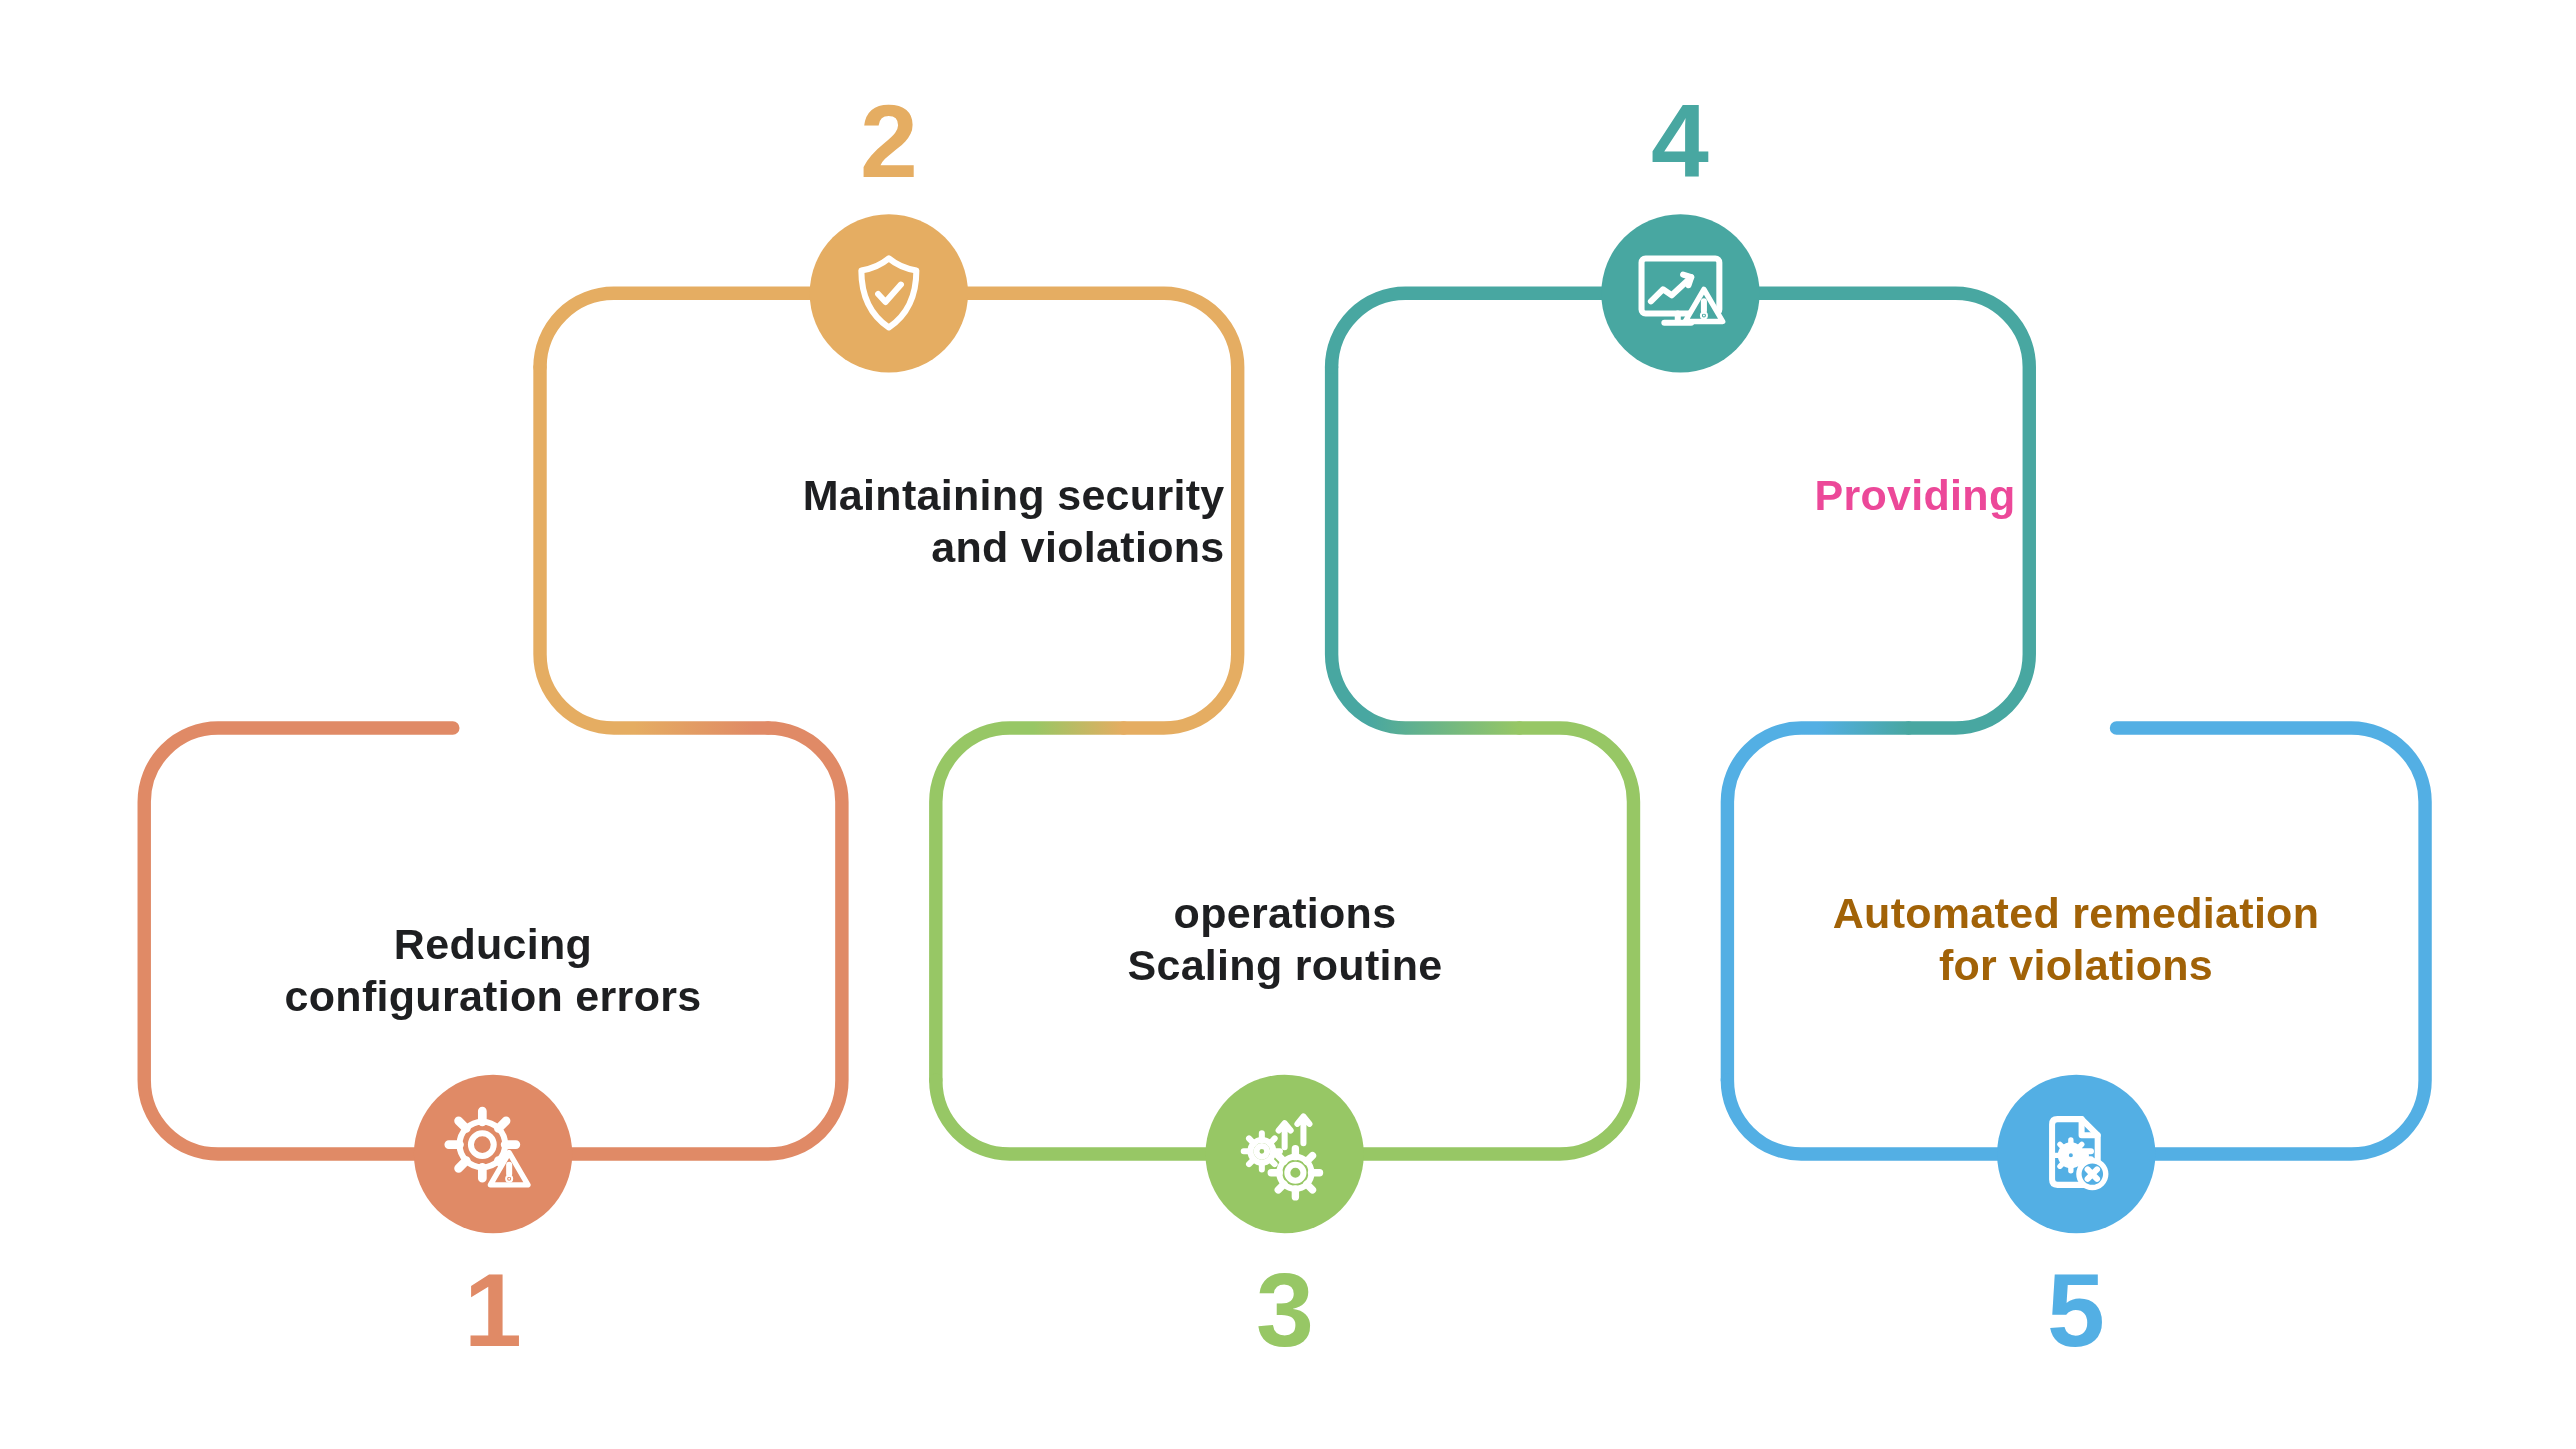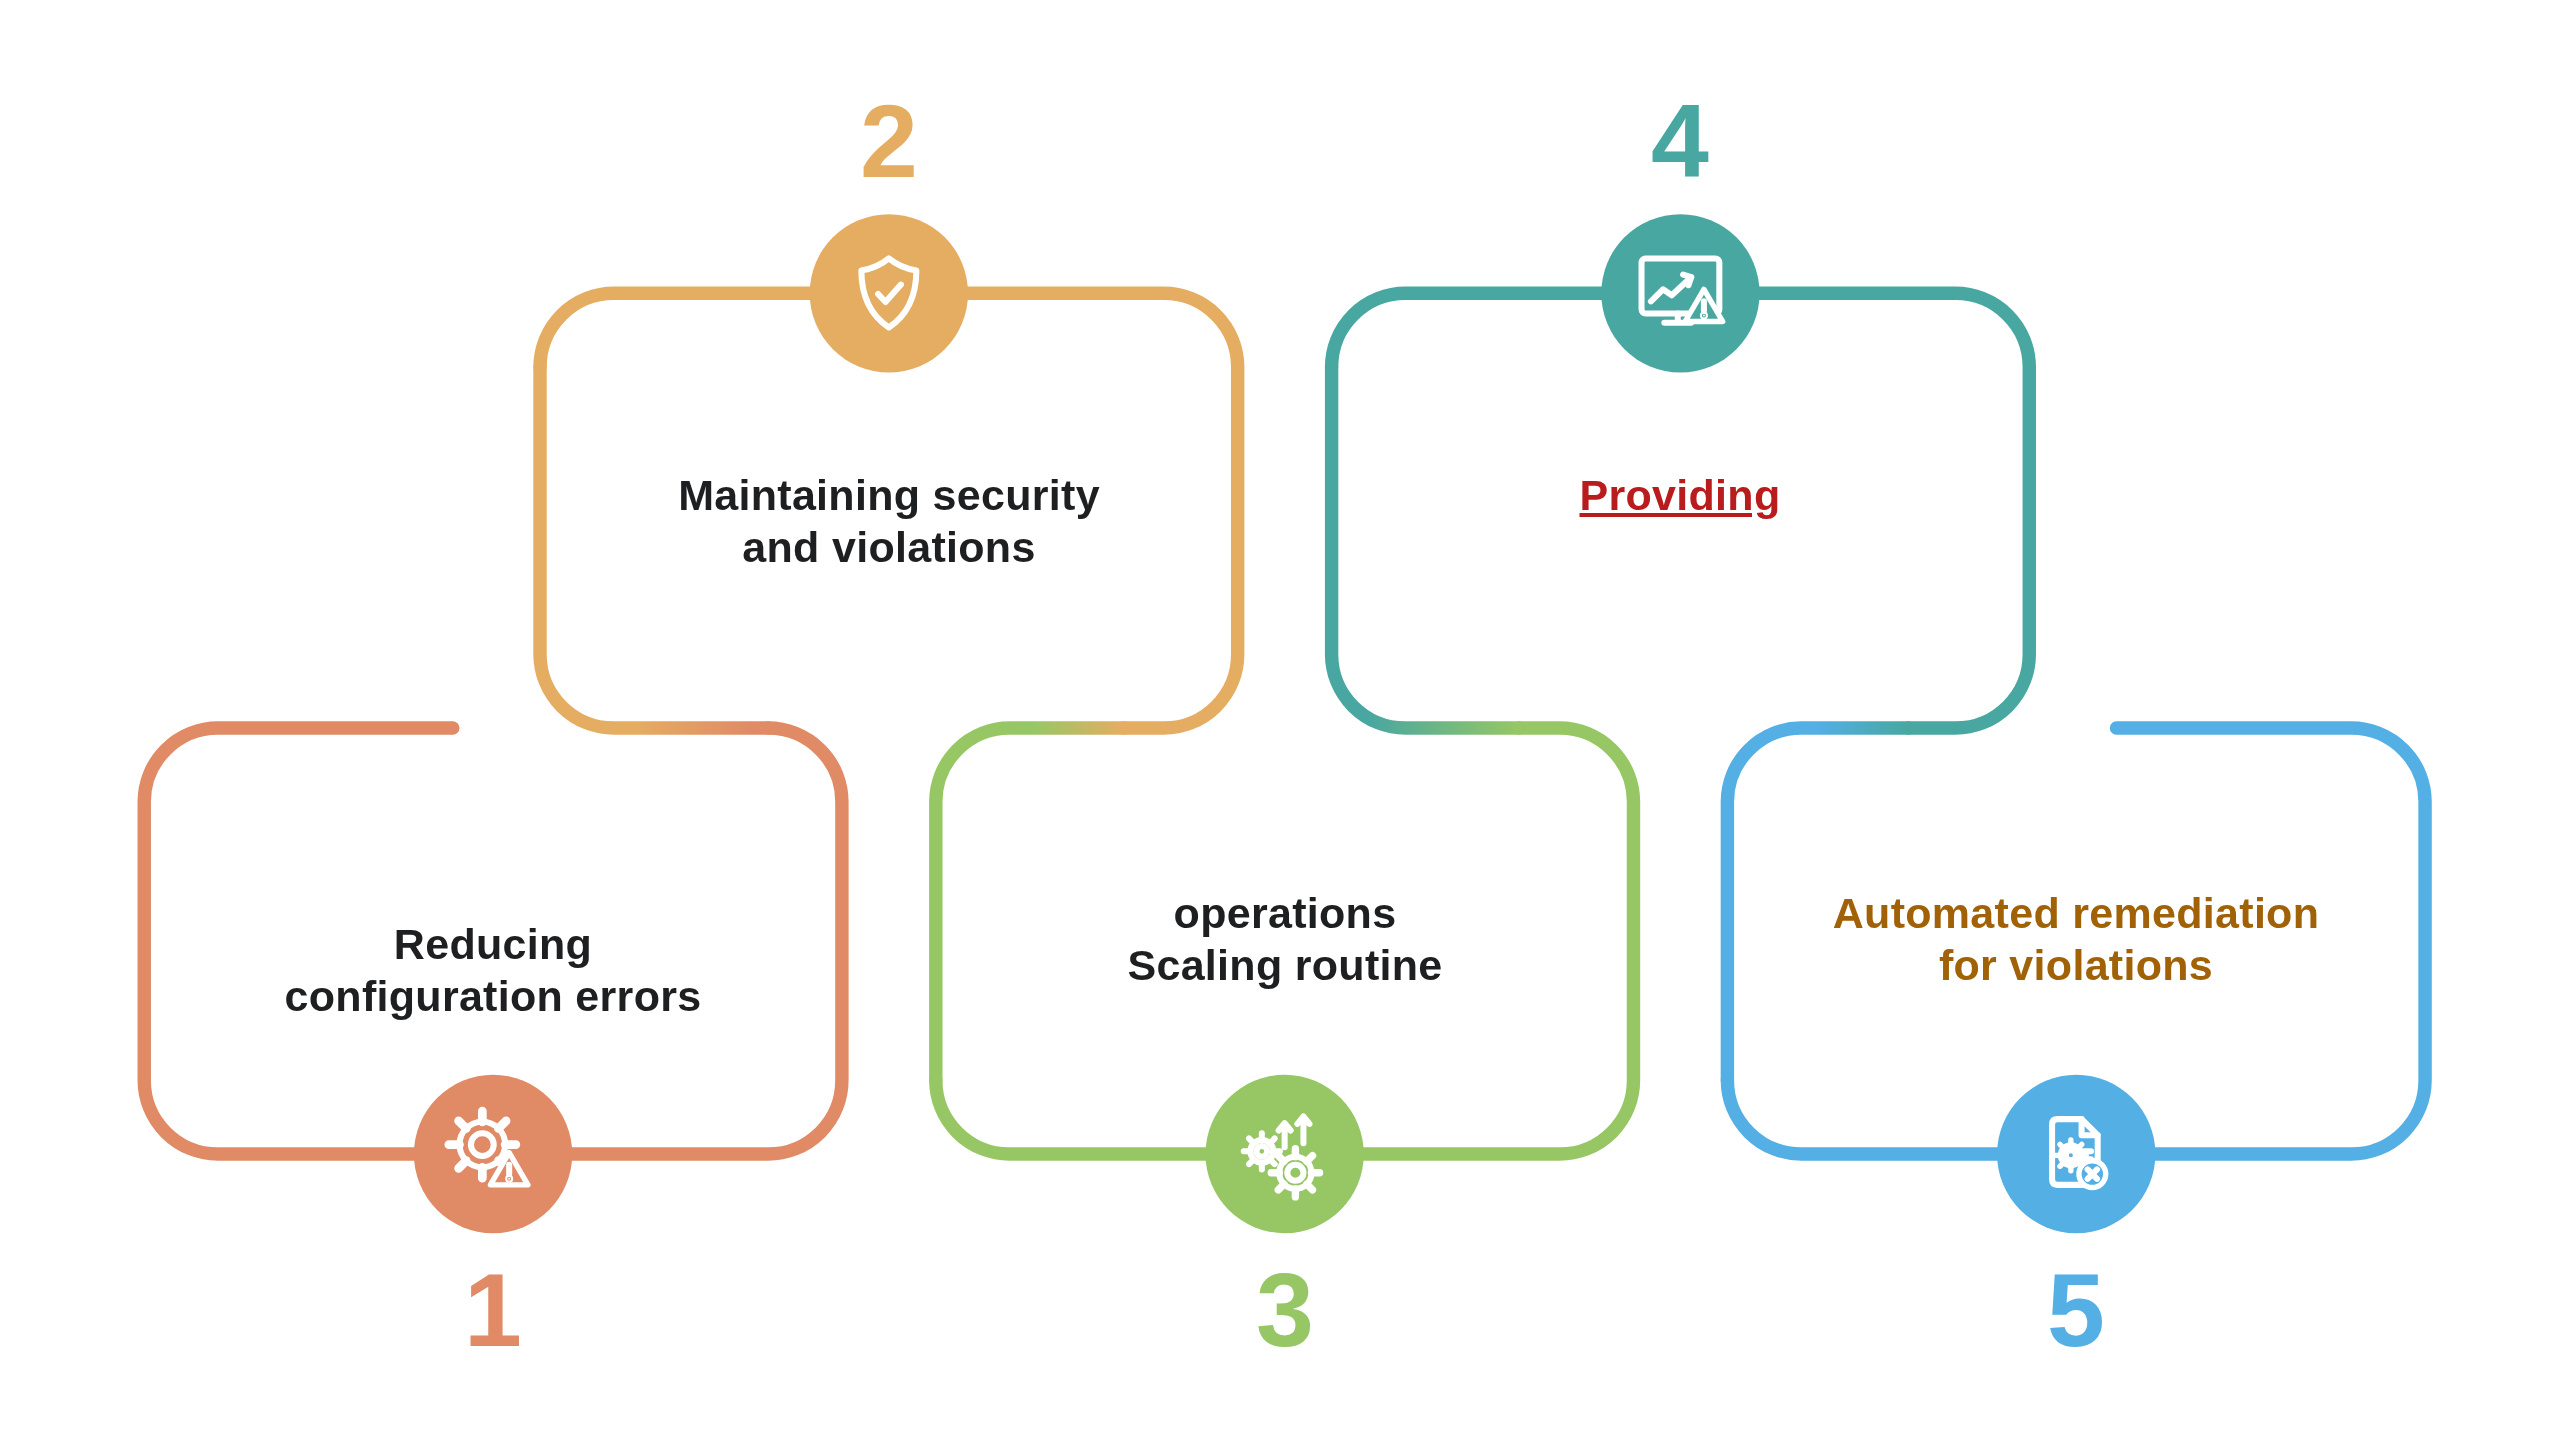--- a/index.html
+++ b/index.html
@@ -28,21 +28,21 @@
   .step-label {
     position: absolute;
     transform: translateX(-50%);
     width: 671px;
     text-align: center;
     font-size: 43px;
     line-height: 52px;
     font-weight: 700;
     letter-spacing: 0.3px;
   }
-  .label-top { top: 469px; }
+  .label-top { top: 469px; text-align: right; }
   .label-bottom { top: 887px; }
 </style>
 </head>
 <body>
 
 <div class="canvas">
 
   <svg class="chain-svg" width="2576" height="1450" viewBox="0 0 3840 2161">
     <defs>
       <linearGradient id="g-gold-orange" gradientUnits="userSpaceOnUse" x1="945" y1="0" x2="1125" y2="0">
@@ -136,21 +136,21 @@
     <div>configuration errors</div>
   </div>
   <div class="step-label label-top" style="left: 889px; color: rgb(30, 31, 33);">
     <div>Maintaining security</div>
     <div>and violations</div>
   </div>
   <div class="step-label label-bottom" style="left: 1285px; color: rgb(30, 31, 33);">
     <div>operations</div>
     <div>Scaling routine</div>
   </div>
-  <div class="step-label label-top" style="left: 1680px; color: #b91c1c; text-decoration: underline;">
+  <div class="step-label label-top" style="left: 1680px; color: #ec4899;">
     <div>Providing</div>
   </div>
   <div class="step-label label-bottom" style="left: 2076px; color: #a16207;">
     <div>Automated remediation</div>
     <div>for violations</div>
   </div>
 
 </div>
 
 

